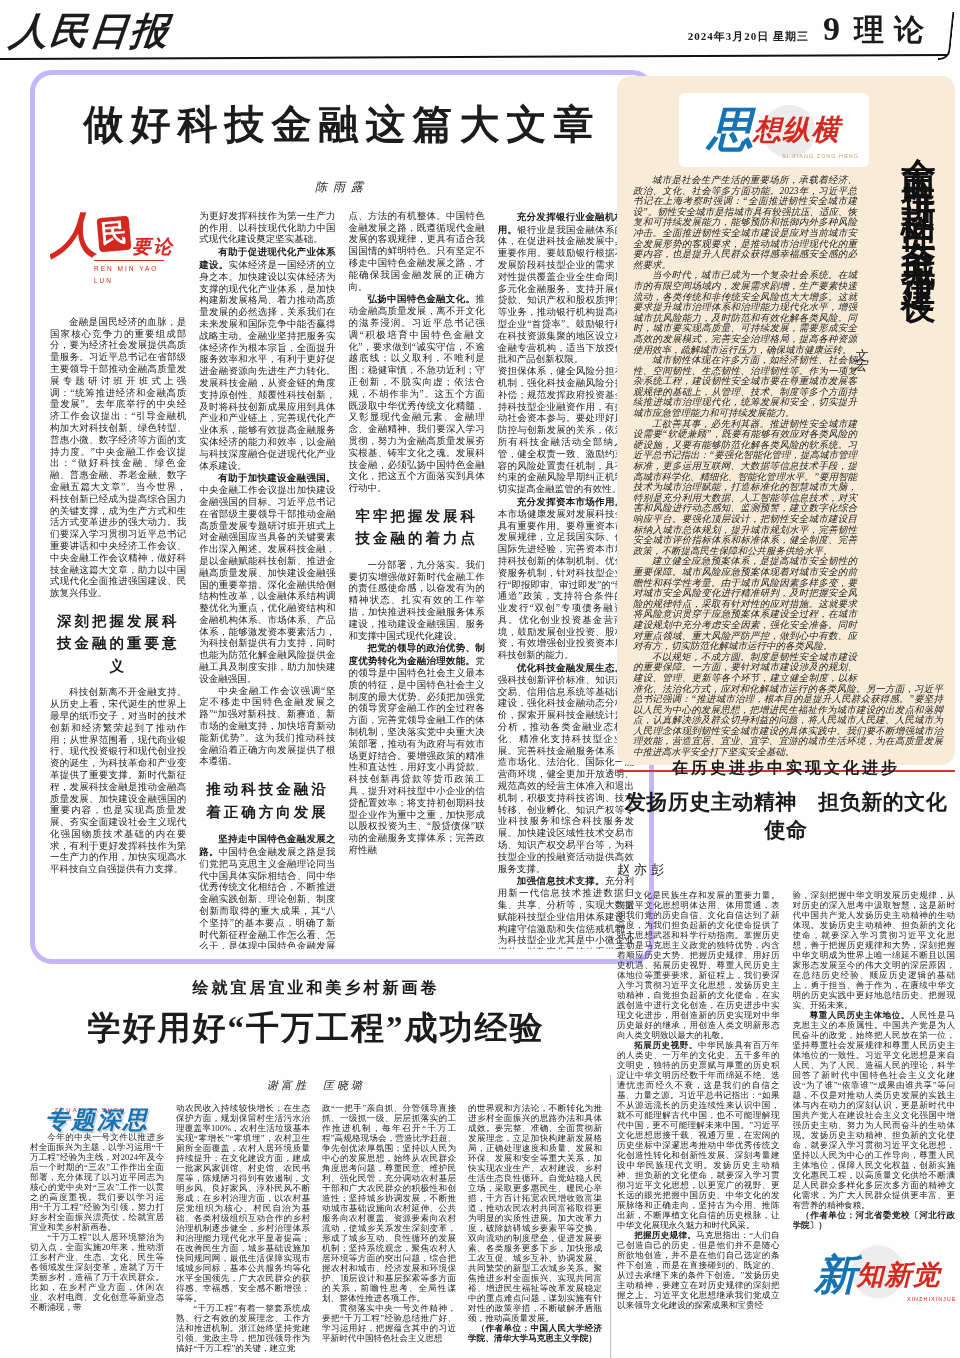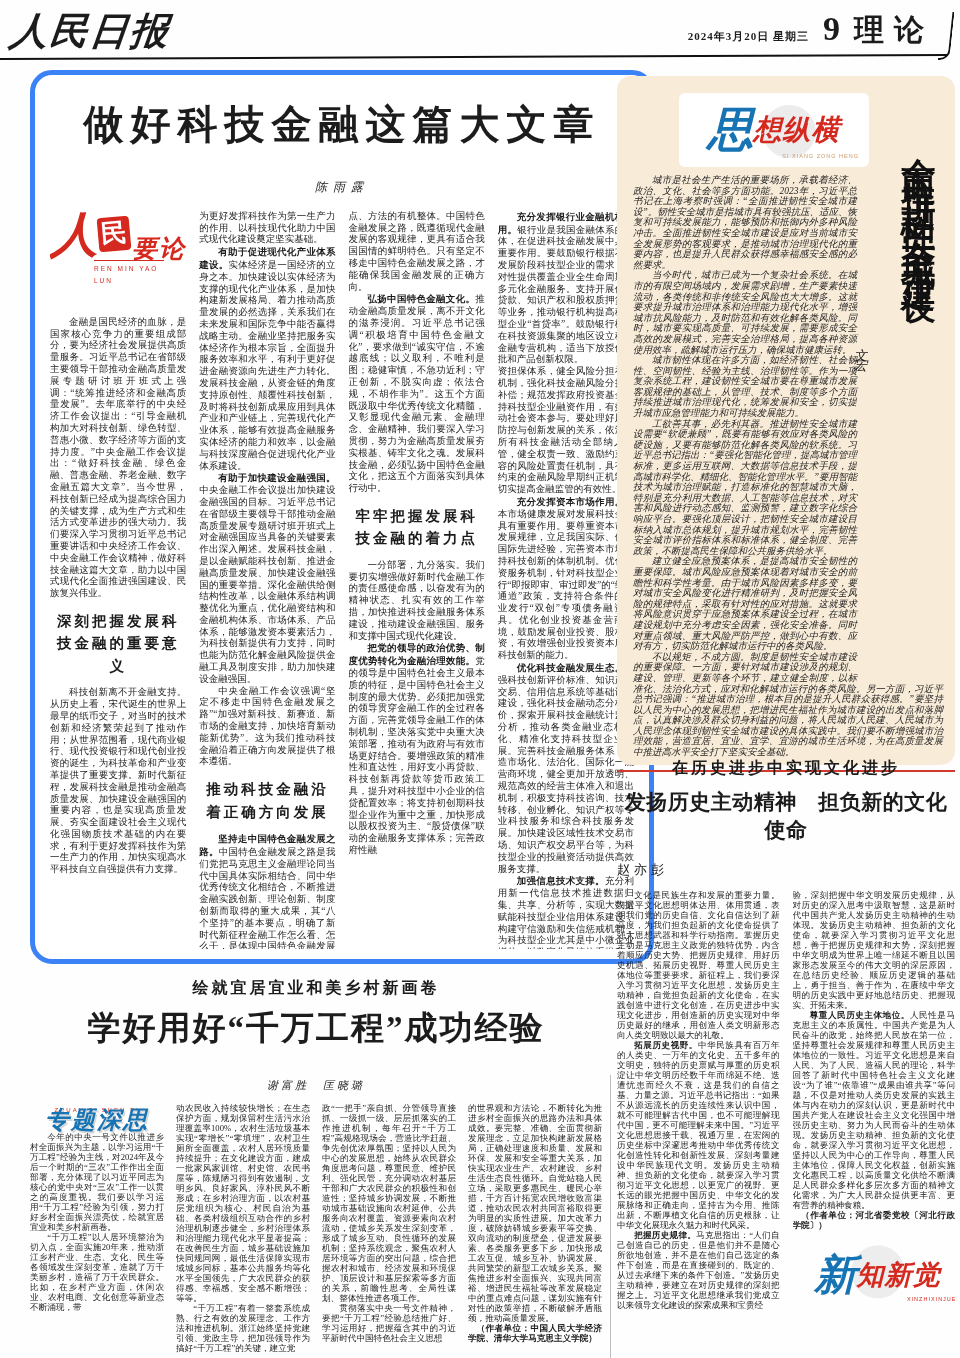--- a/index.html
+++ b/index.html
@@ -11,40 +11,40 @@
             font-style:italic;letter-spacing:2px;transform:skewX(-6deg);}
   .head-right{position:absolute;right:26px;top:10px;display:flex;align-items:baseline;gap:14px;}
   .head-date{font-size:11px;font-weight:bold;letter-spacing:1px;}
   .head-pageno{font-size:34px;font-weight:900;}
   .head-section{font-size:30px;font-weight:900;letter-spacing:10px;}
   .head-rule{position:absolute;left:0;top:56px;width:948px;height:2px;background:#111;transform:rotate(-0.25deg);}
   .head-corner{position:absolute;right:8px;top:12px;width:10px;height:46px;
                border-right:2px solid #111;border-bottom:2px solid #111;border-radius:0 0 10px 0;transform:skewX(-6deg);}
   
   .mainbox{position:absolute;left:30px;top:70px;width:624px;height:894px;box-sizing:border-box;
-           border:5px solid #3b82f6;border-radius:22px;padding:6px 15px 0 15px;background:#fff;}
+           border:5px solid #c4b5fd;border-radius:22px;padding:6px 15px 0 15px;background:#fff;}
   .main-title{margin-top:16px;text-align:center;font-family:"Liberation Sans",sans-serif;
               font-weight:900;font-size:40px;letter-spacing:7px;}
   .main-author{margin-top:13px;text-align:center;font-size:12px;letter-spacing:6px;font-style:italic;}
   .cols{display:flex;gap:13px;margin-top:15px;}
   .col{flex:1 1 0;font-size:9.5px;line-height:11.8px;overflow:hidden;}
   .mainbox .col{height:738px;}
   .blk{margin:0;text-indent:2em;text-align:justify;}
   .blk-cont{text-indent:0;}
   .blk b{font-family:"Liberation Sans",sans-serif;}
   .blk-subhead{text-indent:0;text-align:center;font-family:"Liberation Sans",sans-serif;
                font-weight:900;font-size:14.5px;line-height:1.55;letter-spacing:3px;margin:10px 2px;}
   .blk-attr{text-indent:1em;font-weight:bold;}
   
   .rm-badge{height:96px;margin:2px 0 8px 0;color:#d5281e;}
   .rm-row{display:flex;align-items:flex-end;}
   .rm-ren{font-size:48px;line-height:44px;font-weight:900;font-style:italic;}
   .rm-min{font-size:26px;line-height:26px;font-weight:900;color:#fff;background:#d5281e;
           padding:4px 3px;border-radius:4px;transform:rotate(-5deg);margin:0 2px 6px 0;}
-  .rm-rest{font-size:25px;font-weight:900;font-style:italic;font-family:Liberation Sans, sans-serif;
+  .rm-rest{font-size:19px;font-weight:900;font-style:italic;font-family:Liberation Mono, monospace;
            letter-spacing:2px;margin-bottom:2px;}
   .rm-caption{margin:3px 0 0 44px;border-top:1.5px solid #d5281e;width:70px;
               font-size:6.5px;letter-spacing:2px;font-family:"Liberation Sans",sans-serif;padding-top:2px;}
   
   .sxpanel{position:absolute;left:617px;top:76px;width:338px;height:689px;box-sizing:border-box;
            background:#f8ecd9;border-radius:14px;overflow:hidden;}
   .sx-badge{width:190px;height:74px;margin:17px 0 2px 62px;background:
             radial-gradient(circle at 58% 52%, #ececec 0 26px, rgba(0,0,0,0) 27px),#fff;
             border-radius:6px;display:flex;align-items:center;justify-content:center;position:relative;}
   .sx-big{font-size:46px;font-weight:900;font-style:italic;color:#1673b4;line-height:1;}
@@ -151,21 +151,21 @@
     <div class="sx-badge">
       <span class="sx-big">思</span>
       <span class="sx-rest">想纵横</span>
       <span class="sx-cap">SI XIANG ZONG HENG</span>
     </div>
     <div class="sx-body">
       <div class="sx-spacer"></div>
       <div>
           <p class="blk blk-p">城市是社会生产生活的重要场所，承载着经济、政治、文化、社会等多方面功能。2023年，习近平总书记在上海考察时强调：“全面推进韧性安全城市建设”。韧性安全城市是指城市具有较强抗压、适应、恢复和可持续发展能力，能够预防和抵御内外多种风险冲击。全面推进韧性安全城市建设是应对当前城市安全发展形势的客观要求，是推动城市治理现代化的重要内容，也是提升人民群众获得感幸福感安全感的必然要求。</p>
           <p class="blk blk-p">当今时代，城市已成为一个复杂社会系统。在城市的有限空间场域内，发展需求剧增，生产要素快速流动，各类传统和非传统安全风险也大大增多。这就要求提升城市治理体系和治理能力现代化水平，增强城市抗风险能力，及时防范和有效化解各类风险。同时，城市要实现高质量、可持续发展，需要形成安全高效的发展模式，完善安全治理格局，提高各种资源使用效率，疏解城市运行压力，确保城市健康运转。</p>
-          <p class="blk blk-p">城市韧性体现在许多方面，如经济韧性、社会韧性、空间韧性、经验为主线、治理韧性等。作为一项复杂系统工程，建设韧性安全城市要在尊重城市发展客观规律的基础上，从管理、技术、制度等多个方面持续推进城市治理现代化，统筹发展和安全，切实提升城市应急管理能力和可持续发展能力。</p>
+          <p class="blk blk-p">城市韧性体现在许多方面，如经济韧性、社会韧性、空间韧性、生态韧性、治理韧性等。作为一项复杂系统工程，建设韧性安全城市要在尊重城市发展客观规律的基础上，从管理、技术、制度等多个方面持续推进城市治理现代化，统筹发展和安全，切实提升城市应急管理能力和可持续发展能力。</p>
           <p class="blk blk-p">工欲善其事，必先利其器。推进韧性安全城市建设需要“软硬兼顾”，既要有能够有效应对各类风险的硬设施，又要有能够防范化解各类风险的软系统。习近平总书记指出：“要强化智能化管理，提高城市管理标准，更多运用互联网、大数据等信息技术手段，提高城市科学化、精细化、智能化管理水平。”要用智能技术为城市治理赋能，打造标准化的智慧城市大脑，特别是充分利用大数据、人工智能等信息技术，对灾害和风险进行动态感知、监测预警，建立数字化综合响应平台。要强化顶层设计，把韧性安全城市建设目标纳入城市总体规划，提升城市规划水平，完善韧性安全城市评价指标体系和标准体系，健全制度、完善政策，不断提高民生保障和公共服务供给水平。</p>
           <p class="blk blk-p">建立健全应急预案体系，是提高城市安全韧性的重要保障。城市风险应急预案体现着对城市安全的前瞻性和科学性考量。由于城市风险因素多样多变，要对城市安全风险变化进行精准研判，及时把握安全风险的规律特点，采取有针对性的应对措施。这就要求将风险意识贯穿于应急预案体系建设全过程，在城市建设规划中充分考虑安全因素，强化安全准备。同时对重点领域、重大风险严防严控，做到心中有数、应对有方，切实防范化解城市运行中的各类风险。</p>
           <p class="blk blk-p">不以规矩，不成方圆。制度是韧性安全城市建设的重要保障。一方面，要针对城市建设涉及的规划、建设、管理、更新等各个环节，建立健全制度，以标准化、法治化方式，应对和化解城市运行的各类风险。另一方面，习近平总书记强调：“推进城市治理，根本目的是提升人民群众获得感。”要坚持以人民为中心的发展思想，把增进民生福祉作为城市建设的出发点和落脚点，认真解决涉及群众切身利益的问题，将人民城市人民建、人民城市为人民理念体现到韧性安全城市建设的具体实践中。我们要不断增强城市治理效能，营造宜居、宜业、宜学、宜游的城市生活环境，为在高质量发展中推进高水平安全打下坚实安全基础。</p>
         </div>
     </div>
     <div class="sx-vtitle">全面推进韧性安全城市建设</div>
     <div class="sx-vauthor">文宏</div>
   </div>
   <div class="sx-divider"></div>
 

